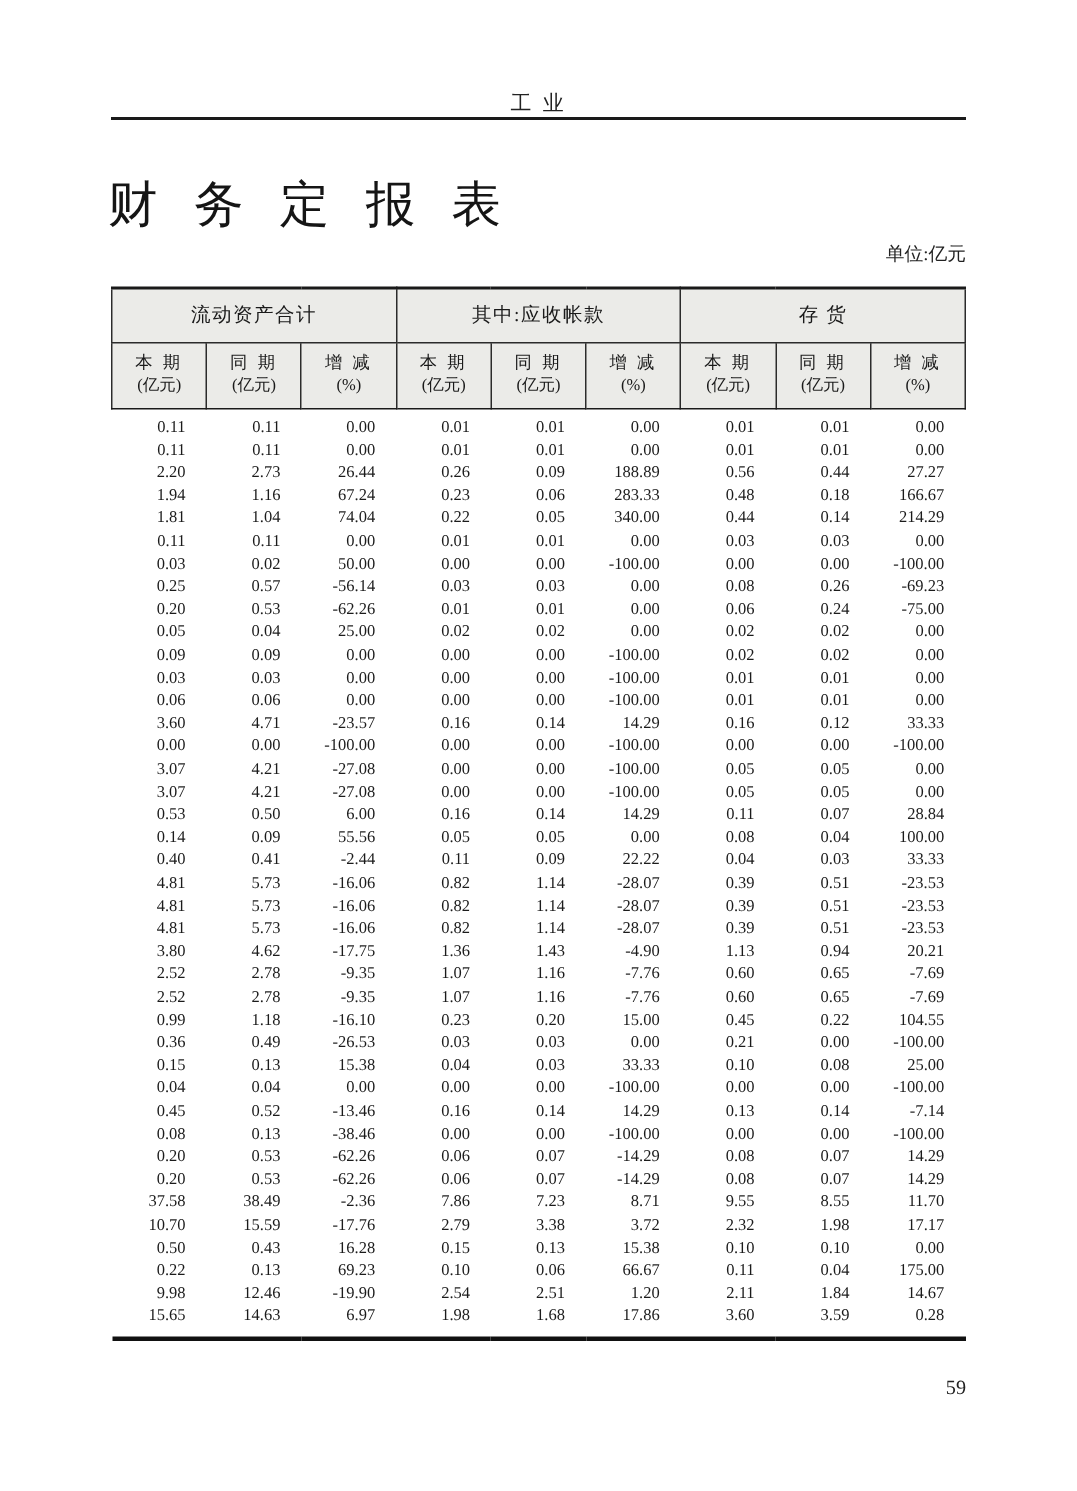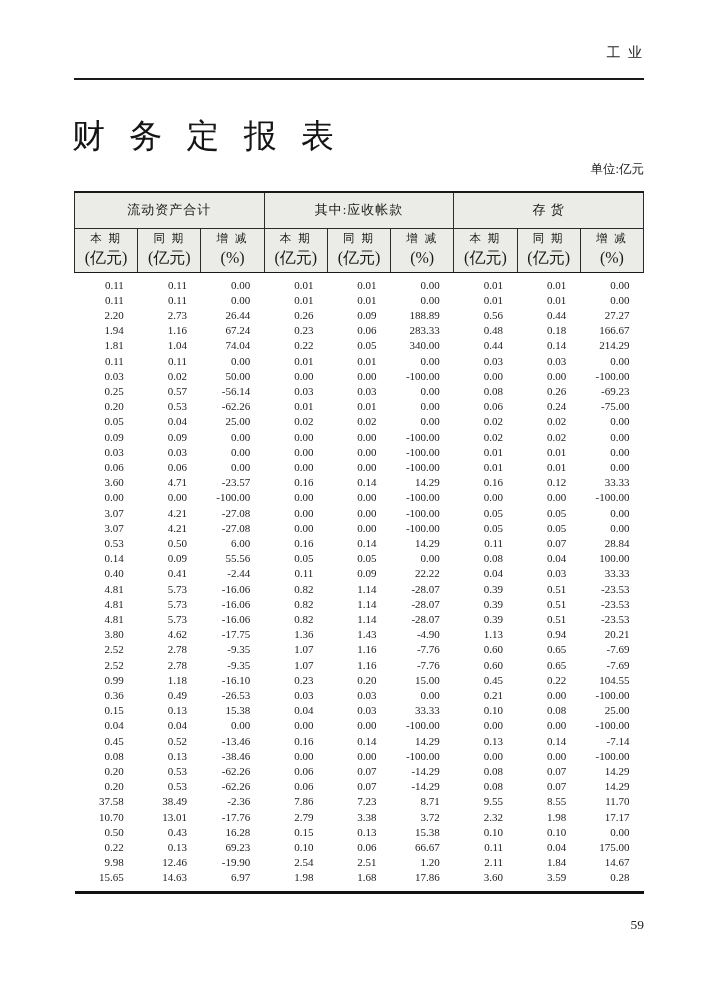--- a/index.html
+++ b/index.html
@@ -5,22 +5,22 @@
   * { margin:0; padding:0; box-sizing:border-box; }
   html,body { width:718px; height:994px; }
   body {
     background:#ffffff;
     font-family:"Liberation Serif","DejaVu Serif",serif;
     color:#1c1c1c;
   }
   .page { position:relative; width:718px; height:994px; background:#fff; overflow:hidden; }
 
   .running-header {
-    position:absolute; top:44px; left:74px; width:570px;
-    text-align:right; font-size:14px; letter-spacing:2px; color:#222;
+    position:absolute; top:60px; left:74px; width:570px;
+    text-align:center; font-size:14px; letter-spacing:2px; color:#222;
   }
   .header-rule {
     position:absolute; top:78px; left:74px; width:570px; height:2px;
     background:#1a1a1a;
   }
   .doc-title {
     position:absolute; top:114px; left:72px;
     font-size:33px; letter-spacing:8px; color:#151515; font-weight:normal;
   }
   .unit-note {
@@ -51,21 +51,21 @@
   .sub-row th {
     height:44px;
     font-size:11.5px;
     line-height:1.35;
     border:1px solid #2b2b2b;
     border-bottom:1.5px solid #1a1a1a;
     text-align:center;
     vertical-align:middle;
   }
   .sub-row th .l1 { display:block; letter-spacing:2px; }
-  .sub-row th .l2 { display:block; font-size:16px; letter-spacing:0; }
+  .sub-row th .l2 { display:block; font-size:11px; letter-spacing:0; }
 
   tbody td {
     font-size:11px;
     line-height:15.2px;
     height:15.2px;
     text-align:right;
     padding:0 14px 0 0;
     white-space:nowrap;
     color:#1b1b1b;
   }
@@ -528,21 +528,21 @@
           <td>-2.36</td>
           <td>7.86</td>
           <td>7.23</td>
           <td>8.71</td>
           <td>9.55</td>
           <td>8.55</td>
           <td>11.70</td>
         </tr>
         <tr>
           <td>10.70</td>
-          <td>13.01</td>
+          <td>15.59</td>
           <td>-17.76</td>
           <td>2.79</td>
           <td>3.38</td>
           <td>3.72</td>
           <td>2.32</td>
           <td>1.98</td>
           <td>17.17</td>
         </tr>
         <tr>
           <td>0.50</td>

